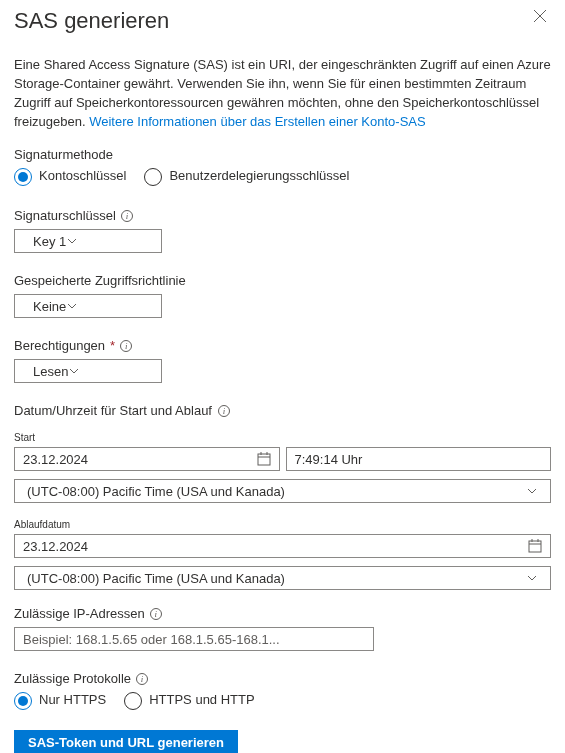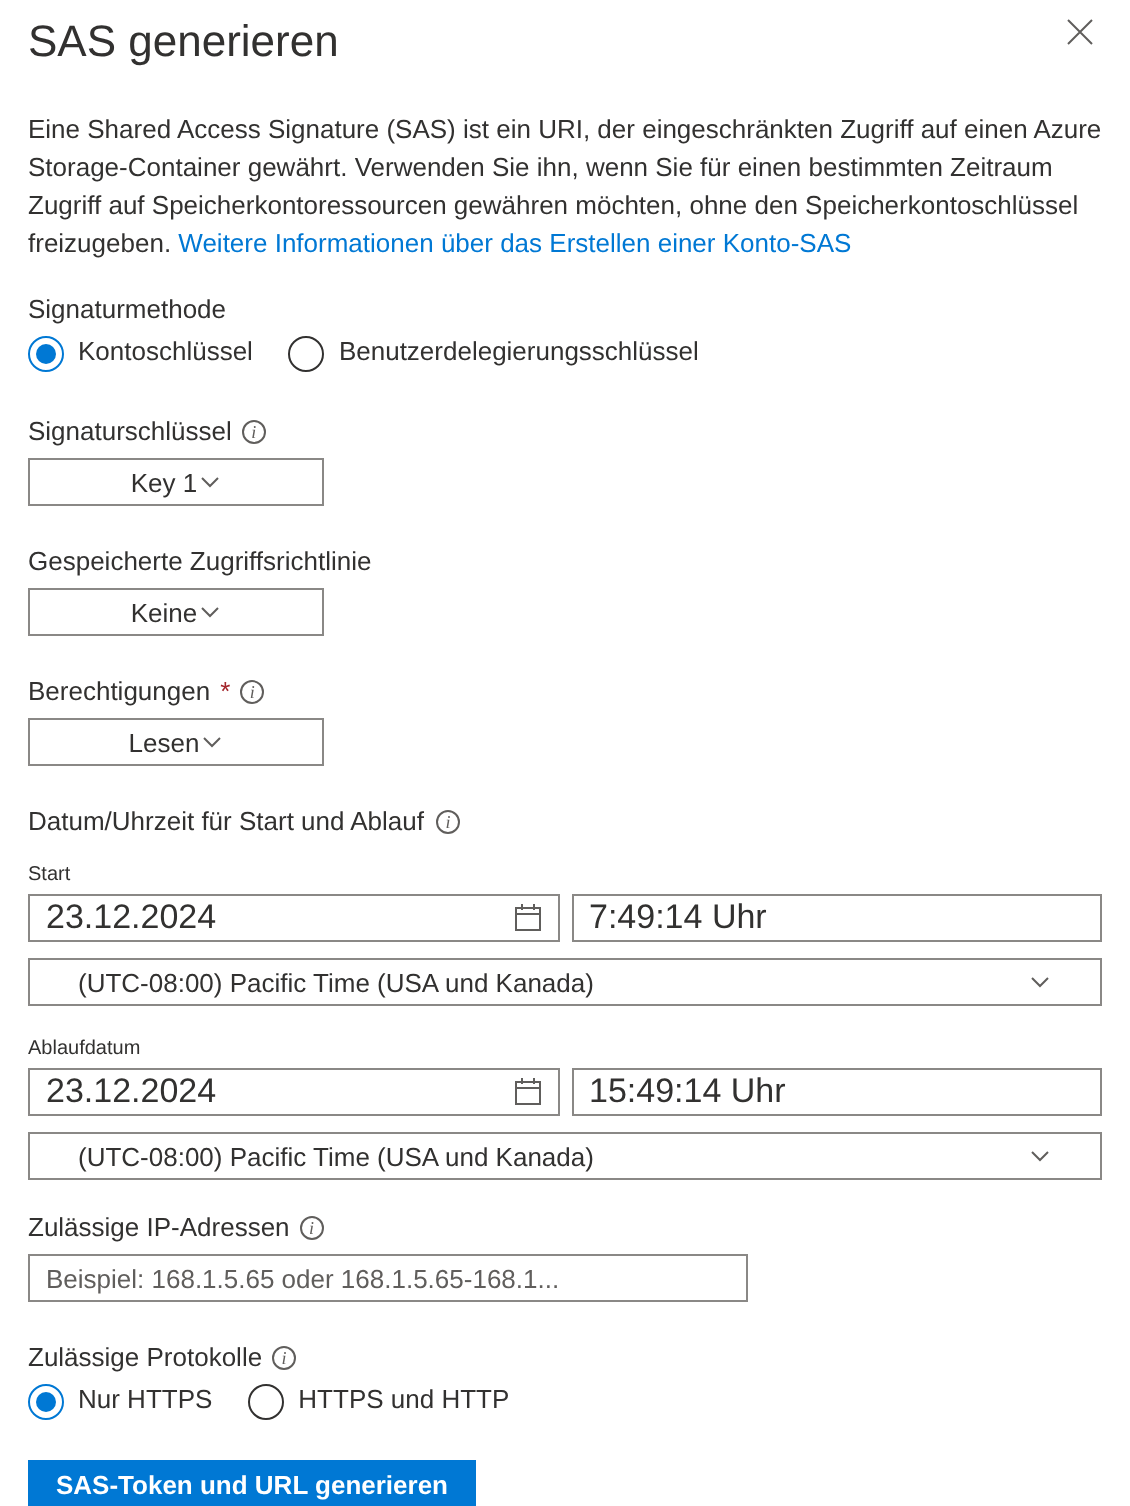--- a/index.html
+++ b/index.html
@@ -95,24 +95,24 @@
       width: 10px;
       height: 10px;
       border-radius: 50%;
       background: #0078d4;
     }
     .dropdown {
       width: 148px;
       height: 24px;
       border: 1px solid #8a8886;
       background: #fff;
-      padding: 0 0;
-      display: flex;
-      align-items: center;
-      justify-content: center;
+      padding: 0 18px;
+      display: flex;
+      align-items: center;
+      justify-content: flex-start;
       cursor: pointer;
       font-size: 13px;
       color: #323130;
     }
     .chevron {
       width: 12px;
       height: 12px;
       display: inline-flex;
       align-items: center;
       justify-content: center;
@@ -129,36 +129,36 @@
       gap: 6px;
       margin-bottom: 8px;
     }
     .date-input, .time-input {
       height: 24px;
       border: 1px solid #8a8886;
       padding: 0 8px;
       display: flex;
       align-items: center;
       justify-content: space-between;
-      font-size: 17px;
+      font-size: 13px;
       color: #323130;
       cursor: text;
     }
     .date-input { flex: 1; }
     .time-input { flex: 1; }
     .cal-icon {
       width: 14px;
       height: 14px;
       display: inline-flex;
       color: #605e5c;
     }
     .tz-select {
       height: 24px;
       border: 1px solid #8a8886;
-      padding: 0 24px;
+      padding: 0 12px;
       display: flex;
       align-items: center;
       justify-content: space-between;
       font-size: 13px;
       cursor: pointer;
       margin-bottom: 16px;
     }
     .text-input {
       width: 360px;
       height: 24px;
@@ -306,23 +306,20 @@
     <span>23.12.2024</span>
     <span class="cal-icon">
       <svg width="14" height="14" viewBox="0 0 14 14">
           <rect x="1" y="2" width="12" height="11" stroke="#605e5c" fill="none"></rect>
           <line x1="1" y1="5" x2="13" y2="5" stroke="#605e5c"></line>
           <line x1="4" y1="0" x2="4" y2="3" stroke="#605e5c"></line>
           <line x1="10" y1="0" x2="10" y2="3" stroke="#605e5c"></line>
         </svg>
     </span>
   </div>
-  <div class="time-input">
-    <span>15:49:14 Uhr</span>
-  </div>
 </div>
 <div class="tz-select">
   <span>(UTC-08:00) Pacific Time (USA und Kanada)</span>
   <span class="chevron">
     <svg width="12" height="12" viewBox="0 0 12 12">
         <path d="M2 4 L6 8 L10 4" stroke="#605e5c" stroke-width="1" fill="none"></path>
       </svg>
   </span>
 </div>
 

